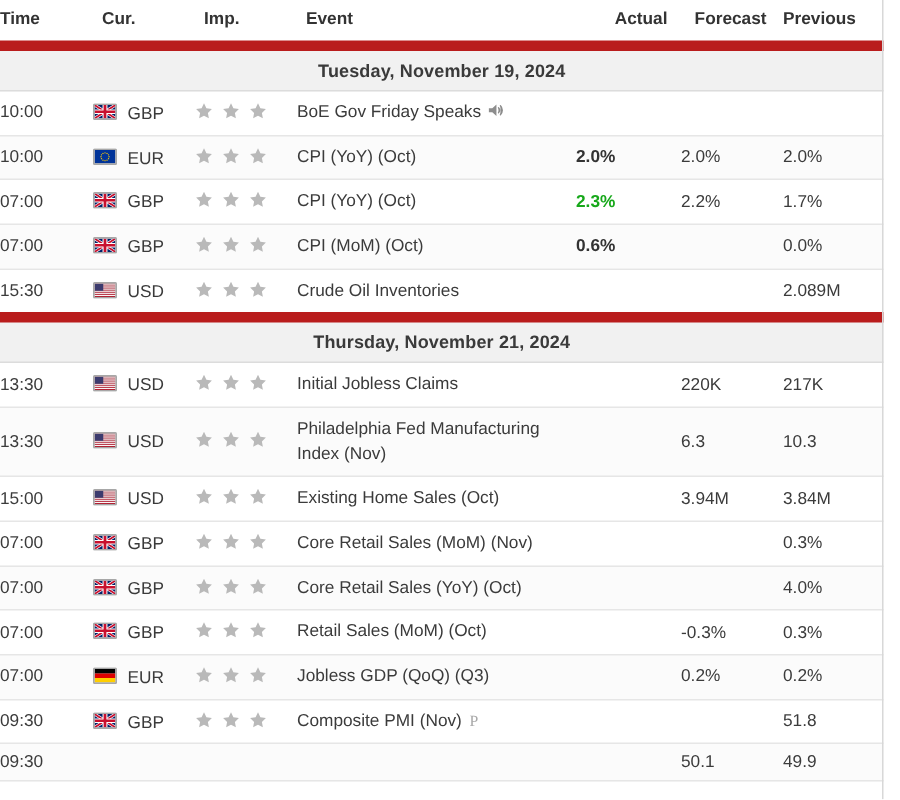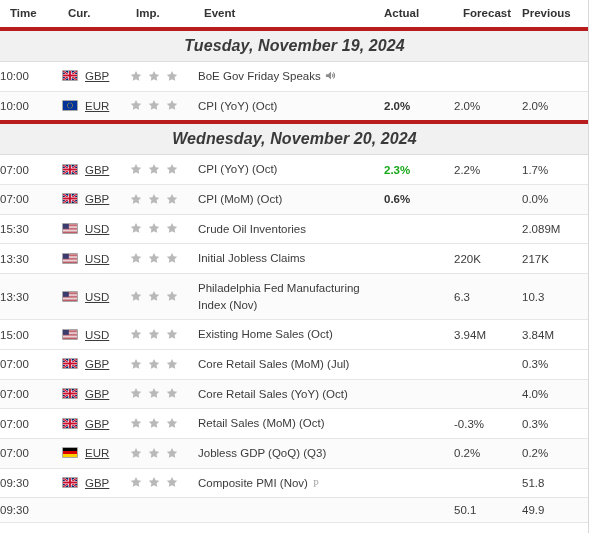--- a/index.html
+++ b/index.html
@@ -42,61 +42,59 @@
   thead th {
     font-size: 11.5px;
     font-weight: bold;
     color: #333333;
     background: #ffffff;
     padding: 7px 0 8px 0;
     border-bottom: 2px solid #d0d0d0;
     text-align: left;
     white-space: nowrap;
   }
-  th.h-time     { padding-left: 10px; }
+  th.h-time     { }
   th.h-cur      { padding-left: 6px; }
   th.h-imp      { padding-left: 6px; margin-left: 12px; }
   th.h-event    { padding-left: 6px; }
-  th.h-actual   { padding-right: 9px; }
+  th.h-actual   { text-align: right; padding-right: 9px; }
   th.h-forecast { text-align: right; padding-right: 11px; }
   th.h-previous { text-align: right; padding-right: 22px; }
 
   
   tr.date-row td {
     background: #f1f1f1;
-    border-top: 4px solid #b91c1c;
+    border-top: 7px solid #b91c1c;
     border-bottom: 1px solid #dcdcdc;
     text-align: center;
     font-weight: bold;
-    font-size: 16px;
+    font-size: 12px;
     color: #3a3a3a;
     padding: 6px 0 6px 0;
     letter-spacing: 0.1px;
-    font-style: italic;
   }
 
   
   tr.event-row td {
     border-bottom: 1px solid #e6e6e6;
     padding: 6px 0 6px 0;
     vertical-align: middle;
     background: #ffffff;
   }
   tr.event-row.shaded td { background: #fbfbfb; }
 
   td.t-time {
     padding-left: 10px;
     color: #3b3b3b;
     white-space: nowrap;
   }
   td.t-cur {
     padding-left: 6px;
     white-space: nowrap;
     color: #3b3b3b;
-    text-decoration: underline;
   }
   td.t-imp { padding-left: 4px; white-space: nowrap; }
   td.t-event { padding-left: 6px; padding-right: 4px; line-height: 1.45; color: #3b3b3b; }
   td.t-num {
     white-space: nowrap;
     color: #3b3b3b;
   }
   td.t-actual   { padding-right: 9px; }
   td.t-forecast { padding-right: 11px; }
   td.t-previous { padding-right: 14px; }
@@ -238,23 +236,20 @@
                 </svg></span><span class="star"><svg viewBox="0 0 24 24">
                   <path d="M12 1.8l3.2 6.6 7.3 1-5.3 5.1 1.3 7.2-6.5-3.4-6.5 3.4 1.3-7.2L1.5 9.4l7.3-1z"></path>
                 </svg></span><span class="star"><svg viewBox="0 0 24 24">
                   <path d="M12 1.8l3.2 6.6 7.3 1-5.3 5.1 1.3 7.2-6.5-3.4-6.5 3.4 1.3-7.2L1.5 9.4l7.3-1z"></path>
                 </svg></span></span></td>
           <td class="t-event"><span>CPI (YoY) (Oct)</span></td>
           <td class="t-num t-actual"><span class="v neutral">2.0%</span></td>
           <td class="t-num t-forecast">2.0%</td>
           <td class="t-num t-previous">2.0%</td>
         </tr>
-        <tr class="date-row">
-          <td colspan="7">Wednesday, November 20, 2024</td>
-        </tr>
         <tr class="event-row">
           <td class="t-time">07:00</td>
           <td class="t-cur"><span class="flag"><svg viewBox="0 0 60 40" preserveAspectRatio="none">
                 <rect width="60" height="40" fill="#012169"></rect>
                 <path d="M0,0 L60,40 M60,0 L0,40" stroke="#fff" stroke-width="9"></path>
                 <path d="M0,0 L60,40 M60,0 L0,40" stroke="#C8102E" stroke-width="5"></path>
                 <path d="M30,0 V40 M0,20 H60" stroke="#fff" stroke-width="14"></path>
                 <path d="M30,0 V40 M0,20 H60" stroke="#C8102E" stroke-width="8"></path>
               </svg></span><span class="cur-code">GBP</span></td>
           <td class="t-imp"><span class="stars"><span class="star"><svg viewBox="0 0 24 24">
@@ -313,20 +308,23 @@
                 </svg></span><span class="star"><svg viewBox="0 0 24 24">
                   <path d="M12 1.8l3.2 6.6 7.3 1-5.3 5.1 1.3 7.2-6.5-3.4-6.5 3.4 1.3-7.2L1.5 9.4l7.3-1z"></path>
                 </svg></span><span class="star"><svg viewBox="0 0 24 24">
                   <path d="M12 1.8l3.2 6.6 7.3 1-5.3 5.1 1.3 7.2-6.5-3.4-6.5 3.4 1.3-7.2L1.5 9.4l7.3-1z"></path>
                 </svg></span></span></td>
           <td class="t-event"><span>Crude Oil Inventories</span></td>
           <td class="t-num t-actual"><span class="v neutral"></span></td>
           <td class="t-num t-forecast"></td>
           <td class="t-num t-previous">2.089M</td>
         </tr>
+        <tr class="date-row">
+          <td colspan="7">Thursday, November 21, 2024</td>
+        </tr>
         <tr class="event-row">
           <td class="t-time">13:30</td>
           <td class="t-cur"><span class="flag"><svg viewBox="0 0 60 40" preserveAspectRatio="none">
                 <rect x="0" y="0" width="60" height="3.076923076923077" fill="#B22234"></rect>
                 <rect x="0" y="3.076923076923077" width="60" height="3.076923076923077" fill="#FFFFFF"></rect>
                 <rect x="0" y="6.153846153846154" width="60" height="3.076923076923077" fill="#B22234"></rect>
                 <rect x="0" y="9.23076923076923" width="60" height="3.076923076923077" fill="#FFFFFF"></rect>
                 <rect x="0" y="12.307692307692308" width="60" height="3.076923076923077" fill="#B22234"></rect>
                 <rect x="0" y="15.384615384615385" width="60" height="3.076923076923077" fill="#FFFFFF"></rect>
                 <rect x="0" y="18.46153846153846" width="60" height="3.076923076923077" fill="#B22234"></rect>
@@ -419,21 +417,21 @@
                 <path d="M30,0 V40 M0,20 H60" stroke="#fff" stroke-width="14"></path>
                 <path d="M30,0 V40 M0,20 H60" stroke="#C8102E" stroke-width="8"></path>
               </svg></span><span class="cur-code">GBP</span></td>
           <td class="t-imp"><span class="stars"><span class="star"><svg viewBox="0 0 24 24">
                   <path d="M12 1.8l3.2 6.6 7.3 1-5.3 5.1 1.3 7.2-6.5-3.4-6.5 3.4 1.3-7.2L1.5 9.4l7.3-1z"></path>
                 </svg></span><span class="star"><svg viewBox="0 0 24 24">
                   <path d="M12 1.8l3.2 6.6 7.3 1-5.3 5.1 1.3 7.2-6.5-3.4-6.5 3.4 1.3-7.2L1.5 9.4l7.3-1z"></path>
                 </svg></span><span class="star"><svg viewBox="0 0 24 24">
                   <path d="M12 1.8l3.2 6.6 7.3 1-5.3 5.1 1.3 7.2-6.5-3.4-6.5 3.4 1.3-7.2L1.5 9.4l7.3-1z"></path>
                 </svg></span></span></td>
-          <td class="t-event"><span>Core Retail Sales (MoM) (Jul)</span></td>
+          <td class="t-event"><span>Core Retail Sales (MoM) (Nov)</span></td>
           <td class="t-num t-actual"><span class="v neutral"></span></td>
           <td class="t-num t-forecast"></td>
           <td class="t-num t-previous">0.3%</td>
         </tr>
         <tr class="event-row shaded">
           <td class="t-time">07:00</td>
           <td class="t-cur"><span class="flag"><svg viewBox="0 0 60 40" preserveAspectRatio="none">
                 <rect width="60" height="40" fill="#012169"></rect>
                 <path d="M0,0 L60,40 M60,0 L0,40" stroke="#fff" stroke-width="9"></path>
                 <path d="M0,0 L60,40 M60,0 L0,40" stroke="#C8102E" stroke-width="5"></path>

